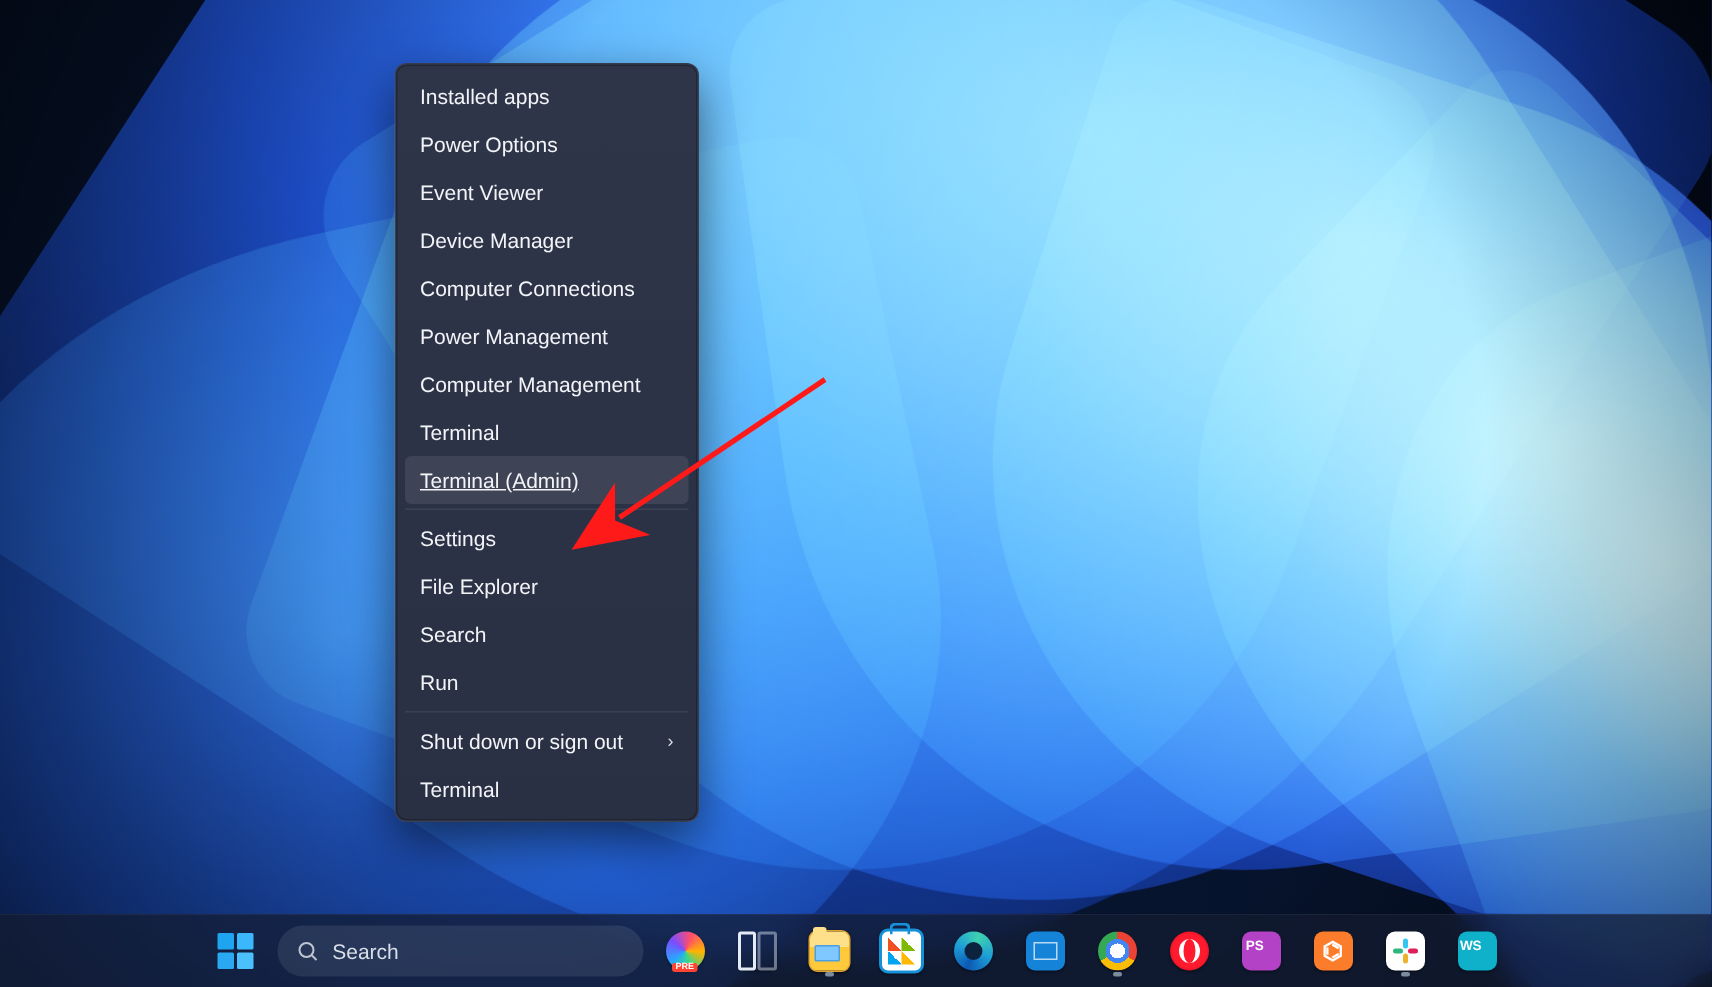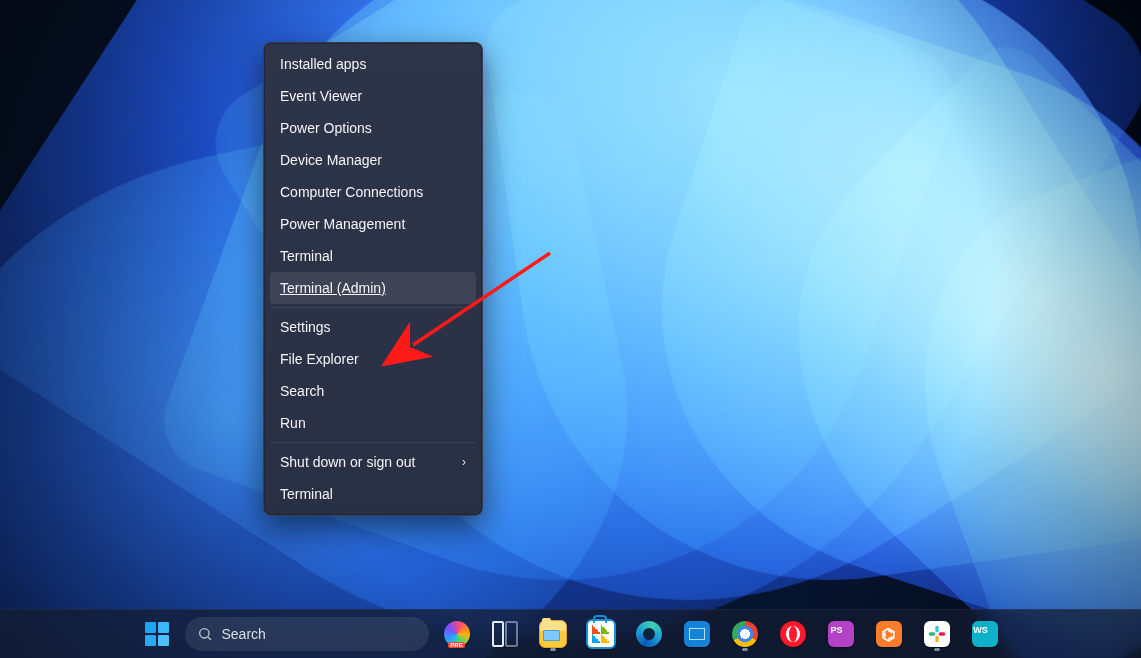--- a/index.html
+++ b/index.html
@@ -46,21 +46,21 @@
   .vignette {
     position:absolute; inset:0;
     background: radial-gradient(circle at 55% 45%, transparent 50%, rgba(0,0,0,.55) 100%);
   }
 
   
   .context-menu {
     position: absolute;
     left: 263px;
     top: 42px;
-    width: 220px;
+    width: 203px;
     background: #2c3346;
     background: linear-gradient(#2e3549, #2a3043);
     border: 1px solid rgba(255,255,255,0.06);
     border-radius: 8px;
     box-shadow: 0 12px 32px rgba(0,0,0,0.55), 0 0 0 1px rgba(0,0,0,.25) inset;
     padding: 5px 4px;
     box-sizing: border-box;
     color: #f2f4f8;
   }
   .menu-item {
@@ -193,33 +193,36 @@
   <div class="petal p7"></div>
   <div class="vignette"></div>
 </div>
 
 <div class="context-menu">
 
   <div class="menu-item">
     <span>Installed apps</span>
   </div>
   <div class="menu-item">
+    <span>Power Options</span>
+  </div>
+  <div class="menu-item">
     <span>Event Viewer</span>
   </div>
   <div class="menu-item">
-    <span>Power Options</span>
-  </div>
-  <div class="menu-item">
     <span>Device Manager</span>
   </div>
   <div class="menu-item">
     <span>Computer Connections</span>
   </div>
   <div class="menu-item">
     <span>Power Management</span>
+  </div>
+  <div class="menu-item">
+    <span>Computer Management</span>
   </div>
   <div class="menu-item">
     <span>Terminal</span>
   </div>
   <div class="menu-item hover">
     <span>Terminal (Admin)</span>
   </div>
 
   <div class="menu-sep"></div>
 

